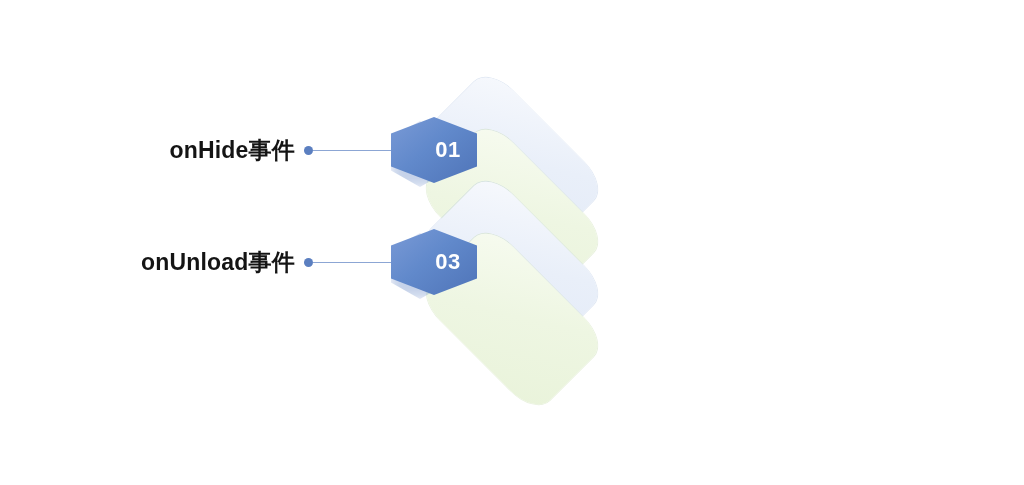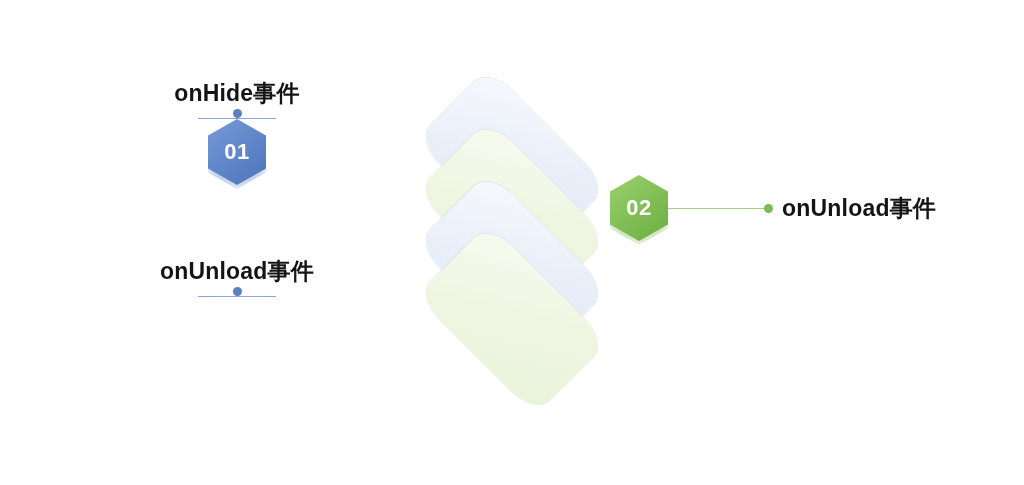--- a/index.html
+++ b/index.html
@@ -55,21 +55,21 @@
   .layer-3 { top: 183px; }
   .layer-4 { top: 235px; }
 
   
   .node {
     position: absolute;
     height: 70px;
     display: flex;
     align-items: center;
   }
-  .node-left  { flex-direction: column; }
+  .node-left  { flex-direction: row; }
   .node-right { flex-direction: row; }
 
   .node-label {
     font-size: 23px;
     font-weight: bold;
     color: #141414;
     white-space: nowrap;
     letter-spacing: 0.2px;
   }
 
@@ -95,20 +95,21 @@
     width: 58px;
     height: 66px;
     flex: 0 0 auto;
     display: flex;
     align-items: center;
     justify-content: center;
     clip-path: polygon(50% 0%, 100% 25%, 100% 75%, 50% 100%, 0% 75%, 0% 25%);
   }
   .hex-blue {
     background: linear-gradient(140deg, #7a9ad6 0%, #6189cb 45%, #4f74b8 100%);
+    padding-left: 28px;
   }
   .hex-green {
     background: linear-gradient(140deg, #9ed072 0%, #82c055 48%, #6eae46 100%);
   }
   .hex-shadow {
     position: absolute;
     width: 58px;
     height: 66px;
     clip-path: polygon(50% 0%, 100% 25%, 100% 75%, 50% 100%, 0% 75%, 0% 25%);
     filter: blur(6px);
@@ -165,34 +166,28 @@
     <span class="dot dot-blue"></span>
     <span class="line line-blue" style="width:78px;"></span>
     <span class="hex-wrap">
       <span class="hex-shadow hex-shadow-blue"></span>
       <span class="hex hex-blue">
         <span class="hex-num">01</span>
       </span>
     </span>
   </div>
 
-  <div class="node node-right" id="node-02">
-    <span class="hex-wrap">
-      <span class="hex-shadow hex-shadow-green"></span>
-      <span class="hex hex-green">
-        <span class="hex-num">02</span>
-      </span>
-    </span>
-    <span class="line line-green" style="width:96px;"></span>
-    <span class="dot dot-green"></span>
-    <span class="gap-sm"></span>
-    <span class="node-label">onUnload事件</span>
-  </div>
 
   <div class="node node-left" id="node-03">
     <span class="node-label">onUnload事件</span>
     <span class="gap-sm"></span>
     <span class="dot dot-blue"></span>
     <span class="line line-blue" style="width:78px;"></span>
+    <span class="hex-wrap">
+      <span class="hex-shadow hex-shadow-blue"></span>
+      <span class="hex hex-blue">
+        <span class="hex-num">03</span>
+      </span>
+    </span>
   </div>
 
 
 </div>
 
 </body></html>

